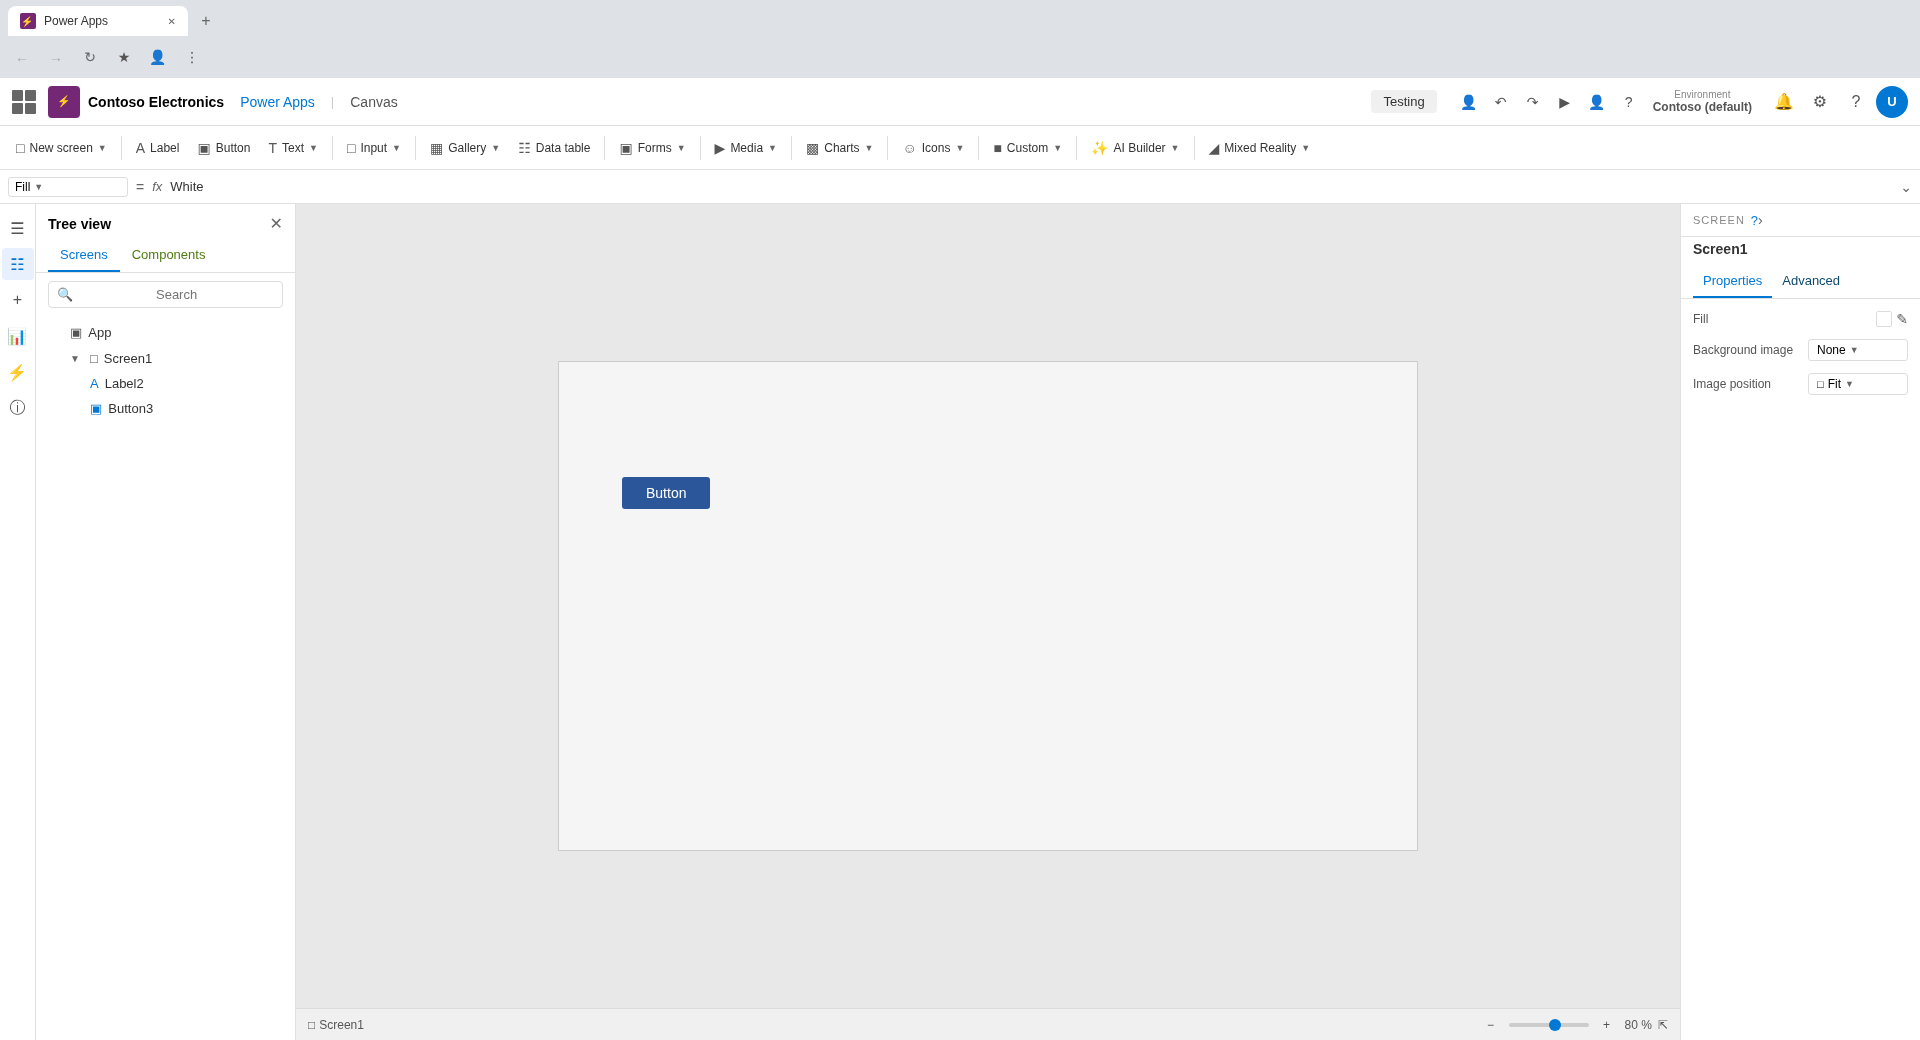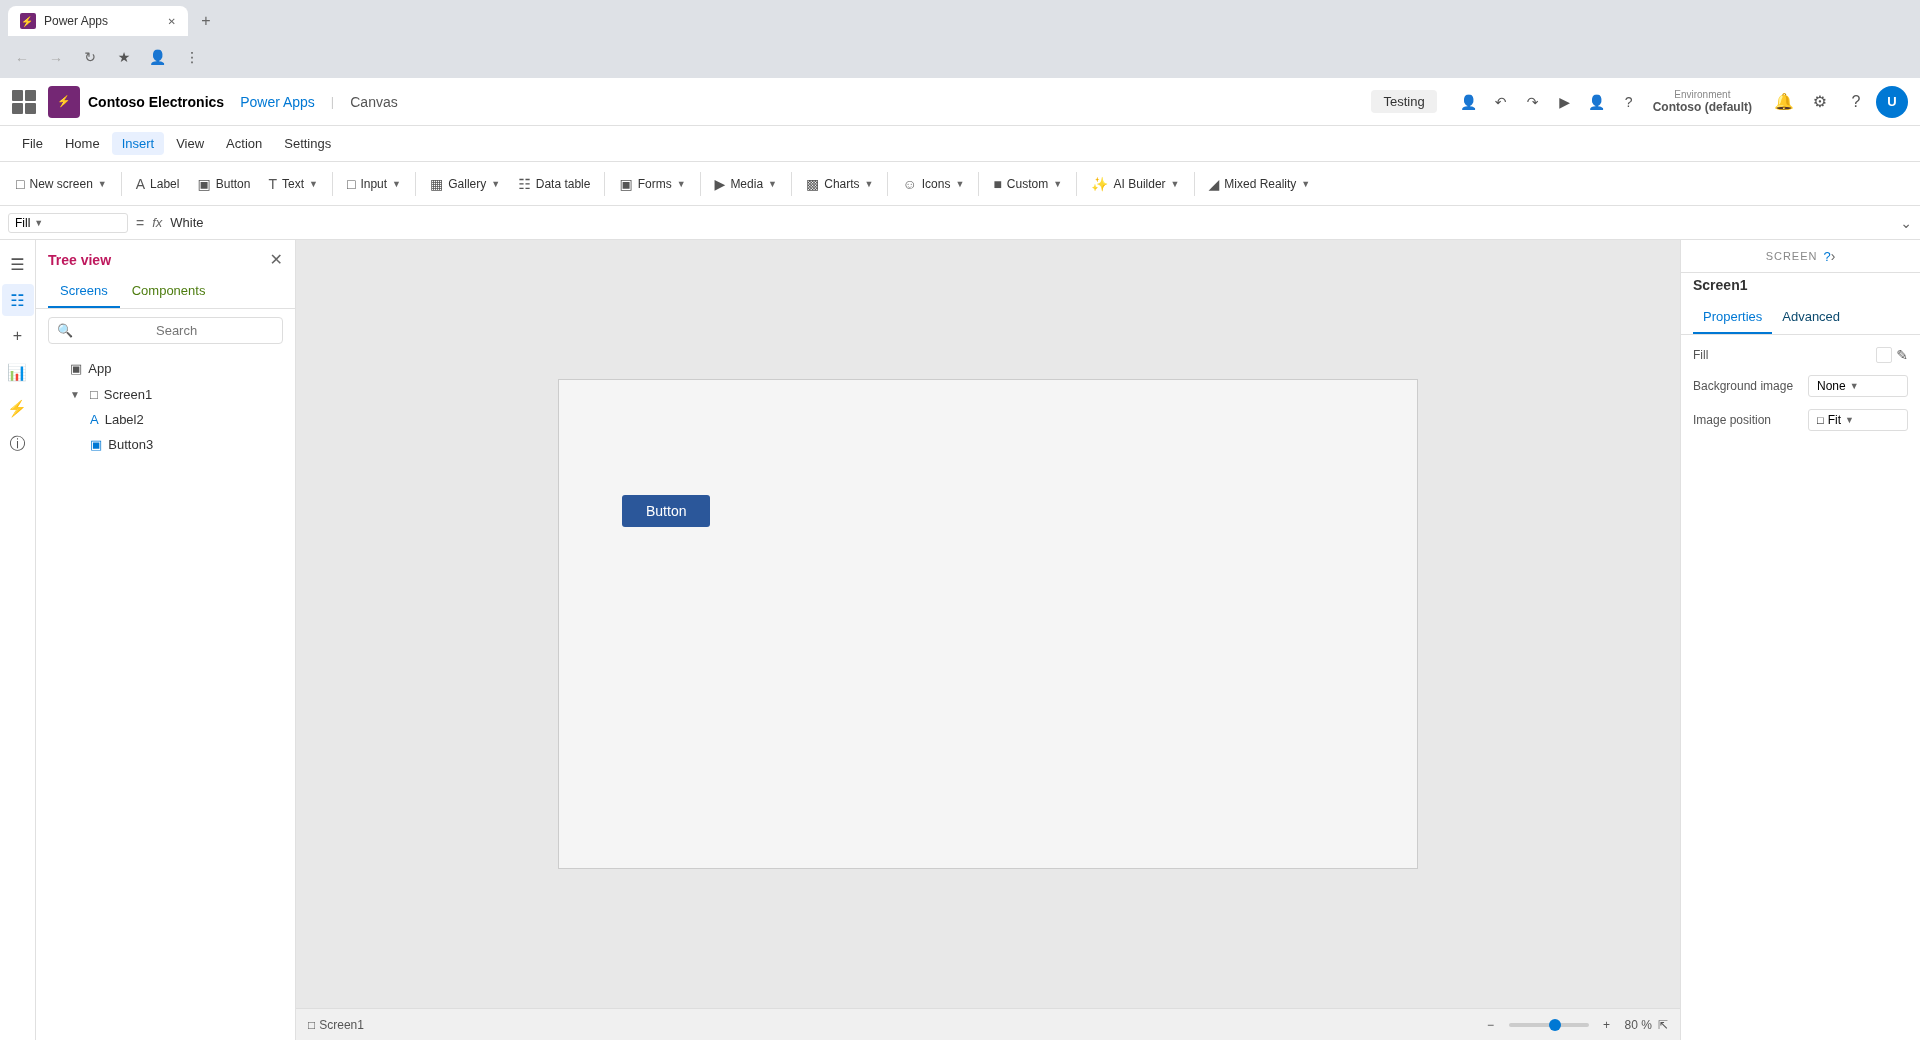--- a/index.html
+++ b/index.html
@@ -54,21 +54,21 @@
     .formula-fx { color: #666; font-style: italic; margin-right: 4px; }
     .formula-input { flex: 1; font-size: 13px; color: #333; border: none; outline: none; }
     .formula-expand { color: #666; cursor: pointer; font-size: 14px; }
 
     
     .main-content { display: flex; flex: 1; overflow: hidden; }
 
     
     .left-sidebar { width: 260px; background: #fff; border-right: 1px solid #e0e0e0; display: flex; flex-direction: column; flex-shrink: 0; }
     .sidebar-header { display: flex; align-items: center; justify-content: space-between; padding: 10px 12px 6px; }
-    .sidebar-title { font-size: 14px; font-weight: 600; color: #be185d; }
+    .sidebar-title { font-size: 14px; font-weight: 600; color: #000000; }
     .sidebar-close { cursor: pointer; color: #666; font-size: 16px; }
     .sidebar-tabs { display: flex; border-bottom: 1px solid #e0e0e0; padding: 0 12px; }
     .sidebar-tab { padding: 8px 12px; font-size: 13px; cursor: pointer; color: #4d7c0f; border-bottom: 2px solid transparent; }
     .sidebar-tab.active { color: #0078d4; border-bottom-color: #0078d4; font-weight: 500; }
     .sidebar-search { padding: 8px 12px; }
     .sidebar-search-box { display: flex; align-items: center; gap: 6px; border: 1px solid #ddd; border-radius: 4px; padding: 5px 8px; }
     .sidebar-search-box input { border: none; outline: none; font-size: 13px; flex: 1; color: #333; }
     .sidebar-search-icon { color: #666; font-size: 13px; }
     .sidebar-tree { flex: 1; overflow-y: auto; padding: 4px 0; }
     .tree-item { display: flex; align-items: center; padding: 5px 12px; cursor: pointer; gap: 6px; font-size: 13px; color: #333; }
@@ -91,21 +91,21 @@
     .canvas-bottom { display: flex; align-items: center; justify-content: space-between; padding: 4px 12px; background: #f0f0f0; border-top: 1px solid #ddd; height: 32px; }
     .canvas-screen-name { font-size: 12px; color: #555; display: flex; align-items: center; gap: 4px; }
     .canvas-zoom { display: flex; align-items: center; gap: 6px; font-size: 12px; color: #555; }
     .zoom-btn { width: 24px; height: 24px; display: flex; align-items: center; justify-content: center; cursor: pointer; border-radius: 3px; }
     .zoom-slider { width: 80px; height: 4px; background: #ccc; border-radius: 2px; position: relative; cursor: pointer; }
     .zoom-slider-thumb { position: absolute; width: 12px; height: 12px; background: #0078d4; border-radius: 50%; top: -4px; left: 50%; }
     .fullscreen-icon { cursor: pointer; color: #555; }
 
     
     .right-panel { width: 240px; background: #fff; border-left: 1px solid #e0e0e0; display: flex; flex-direction: column; flex-shrink: 0; }
-    .right-panel-header { display: flex; align-items: center; justify-content: center; padding: 8px 12px; border-bottom: 1px solid #e0e0e0; }
+    .right-panel-header { display: flex; align-items: center; justify-content: flex-start; padding: 8px 12px; border-bottom: 1px solid #e0e0e0; }
     .right-panel-title-row { display: flex; align-items: center; gap: 6px; }
     .right-panel-help { color: #0078d4; font-size: 13px; cursor: pointer; }
     .right-panel-expand { color: #666; cursor: pointer; font-size: 14px; }
     .right-panel-tabs { display: flex; border-bottom: 1px solid #e0e0e0; padding: 0 12px; }
     .right-panel-tab { padding: 8px 10px; font-size: 13px; cursor: pointer; color: #0c4a6e; border-bottom: 2px solid transparent; }
     .right-panel-tab.active { color: #0078d4; border-bottom-color: #0078d4; font-weight: 500; }
     .right-panel-content { padding: 12px; display: flex; flex-direction: column; gap: 12px; }
     .prop-row { display: flex; align-items: center; justify-content: space-between; }
     .prop-label { font-size: 12px; color: #555; }
     .prop-value { display: flex; align-items: center; gap: 4px; border: 1px solid #ddd; border-radius: 3px; padding: 3px 8px; font-size: 12px; min-width: 100px; cursor: pointer; }
@@ -178,28 +178,20 @@
     <div class="top-bar-icons">
       <div class="top-bar-icon">🔔</div>
       <div class="top-bar-icon">⚙</div>
       <div class="top-bar-icon">?</div>
       <div class="avatar">
         <span>U</span>
       </div>
     </div>
   </div>
 
-  <div class="menu-bar">
-    <div class="menu-item">File</div>
-    <div class="menu-item">Home</div>
-    <div class="menu-item active">Insert</div>
-    <div class="menu-item">View</div>
-    <div class="menu-item">Action</div>
-    <div class="menu-item">Settings</div>
-  </div>
 
   <div class="toolbar">
     <div class="toolbar-btn">
       <span class="icon">□</span>
       <span>New screen</span>
       <span class="dropdown-arrow">▼</span>
     </div>
     <div class="toolbar-separator"></div>
     <div class="toolbar-btn">
       <span class="icon">A</span>

